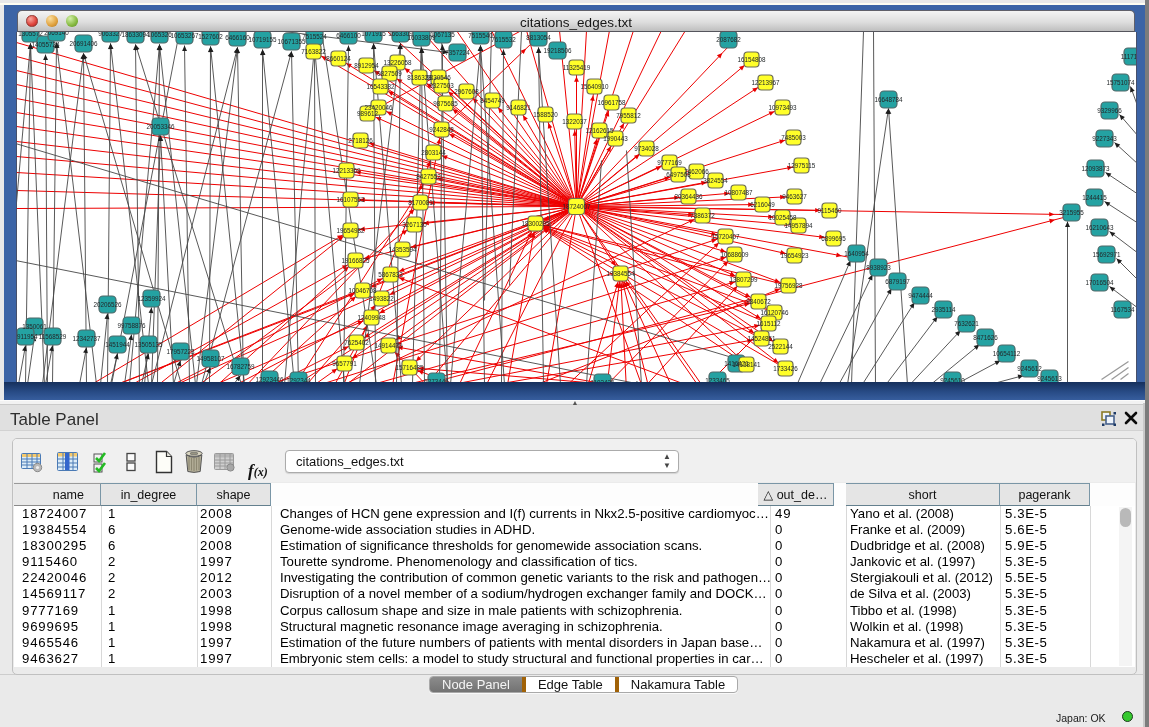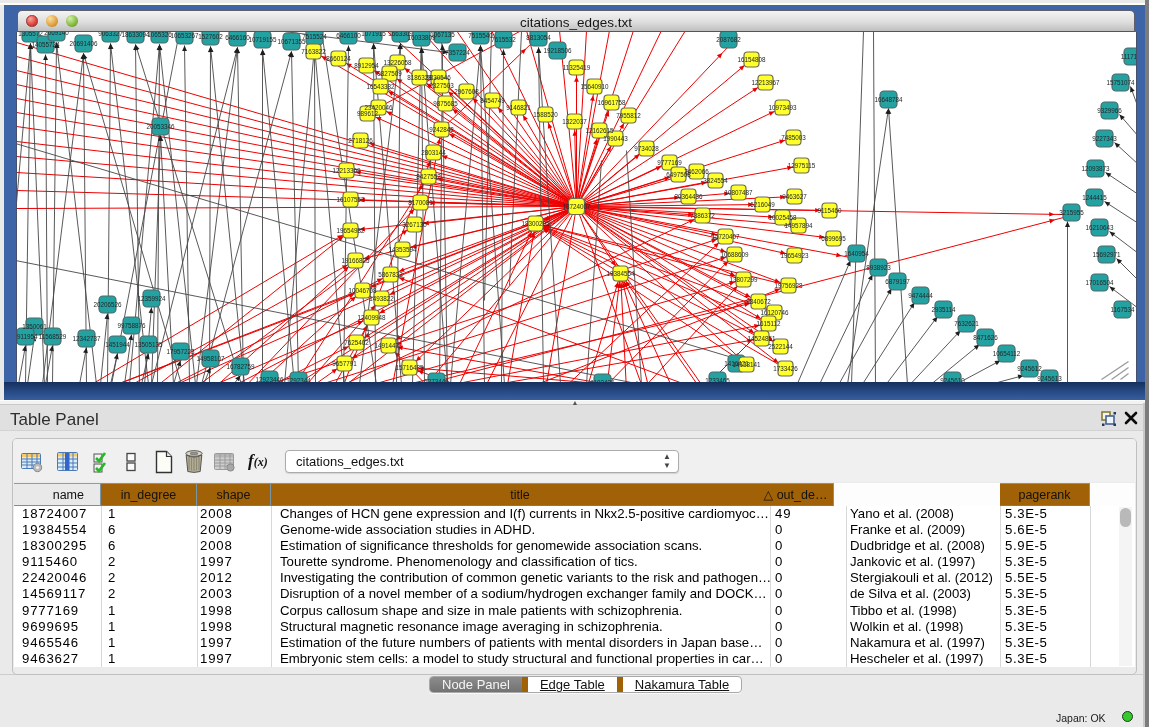--- a/index.html
+++ b/index.html
@@ -34,21 +34,21 @@
   border-radius:4px 4px 0 0; }
 .ticon { top:450px; }
 #combo { left:285px; top:450px; width:394px; height:23px; background:#ffffff;
   border:1px solid #ababab; border-radius:4px; font-size:13px; color:#111;
   line-height:21px; padding-left:10px; box-shadow:0 1px 1px rgba(0,0,0,.12); }
 #comboarr { left:660px; top:452px; width:14px; height:19px; font-size:8px;
   color:#444; text-align:center; line-height:9px; }
 
 #thead { left:14px; top:483px; width:1121px; height:30px; background:#fdfdfd;
   font-size:12.5px; color:#111; }
-.hc { position:absolute; top:0; height:23px; background:#a16207;
+.hc { position:absolute; top:0; height:23px; background:#e5e5e5;
   border-right:1px solid #7a96a6; border-top:1px solid #7a96a6;
   border-bottom:1px solid #64808e; text-align:center; line-height:23px;
   white-space:nowrap; overflow:hidden; }
 
 #tbody { left:14px; top:506px; width:1121px; height:161px; background:#ffffff;
   font-size:13.2px; color:#000; }
 .row { position:relative; height:16.1px; white-space:nowrap; }
 .row > div { position:absolute; top:0; height:16px; line-height:15.5px; overflow:hidden; }
 .c0 { left:8px;  width:84px; letter-spacing:.8px; }
 .c1 { left:94px; width:95px; letter-spacing:.8px; }
@@ -68,21 +68,21 @@
    linear-gradient(#d8d8d8,#d8d8d8) 1076px 0/1px 100% no-repeat; }
 #vscroll { left:1119px; top:507px; width:13px; height:159px; background:#f4f4f4; }
 #vthumb { left:1120px; top:508px; width:11px; height:19px; background:#b9b9b9;
   border-radius:6px; }
 
 #tabs { left:429px; top:676px; height:17px; border:1px solid #a9a9a9;
   border-radius:4px; overflow:hidden; font-size:13px;
   background:#ffffff; box-shadow:0 1px 0 rgba(255,255,255,.7); }
 .seg { float:left; height:17px; padding:0 12px; color:#111; line-height:16px; }
 .seg.sel { background:linear-gradient(#8c8c8c,#6f6f6f); color:#f5f5f5; }
-.seg + .seg { border-left:6px solid #a16207;text-decoration:underline; }
+.seg + .seg { border-left:4px solid #a16207; }
 #memory { left:1056px; top:711.5px; font-size:10.5px; color:#1a1a1a; }
 #memdot { left:1122px; top:710.5px; width:11px; height:11px; border-radius:50%;
   background:#35c92e; border:1.4px solid #1c3c1c; }
 
 #rstrip1 { left:1143px; top:403px; width:2px; height:324px; background:#c9c9c9; }
 #rstrip2 { left:1145px; top:0; width:4px; height:727px; background:#7c7c7c; }
 
 #floatico { left:1101px; top:411px; }
 #closeico { left:1124px; top:411px; }
 </style></head><body>
@@ -907,29 +907,29 @@
       <ellipse cx="12" cy="5.5" rx="4" ry="1.2" fill="#999682" stroke="#666" stroke-width=".6"></ellipse>
       <path d="M4.2 7l1.6 16.5a22 22 0 0 0 12.4 0L19.8 7a16 16 0 0 1-15.6 0z" fill="#b5b09a" stroke="#555"></path>
       <path d="M7 9v13M9.5 9.5v13M12 10v13M14.5 9.5v13M17 9v13" stroke="#8d8872" stroke-width="1.2"></path>
     </svg></div>
 <div class="abs ticon" style="left:213px"><svg width="24" height="24" viewBox="0 0 24 24">
       <rect x="1.5" y="3.5" width="19" height="16" rx="1" fill="#cfcfcf" stroke="#9a9a9a"></rect>
       <rect x="2" y="4" width="18" height="3.5" fill="#b5b5b5"></rect>
       <path d="M2 10h19M2 13h19M2 16h19M7 4v15M12 4v15M17 4v15" stroke="#9a9a9a" stroke-width="1" fill="none"></path>
       <circle cx="17.5" cy="17.5" r="3.6" fill="#a8a8a8" stroke="#8a8a8a"></circle>
     </svg></div>
-<div class="abs" style="left:248px;top:451px"><span style="font-family:'Liberation Serif',serif;font-style:italic;font-weight:bold;font-size:17px;color:#111">f<span style="font-size:12px">(x)</span></span></div>
+<div class="abs" style="left:248px;top:461px"><span style="font-family:'Liberation Serif',serif;font-style:italic;font-weight:bold;font-size:17px;color:#111">f<span style="font-size:12px">(x)</span></span></div>
 <div class="abs" id="combo">citations_edges.txt</div>
 <div class="abs" id="comboarr">▲<br>▼</div>
 <div class="abs" id="thead">
   <div class="hc" style="left:0;width:87px;background:#e9e9e9;border-top:1px solid #9a9a9a;border-bottom:1px solid #8a8a8a;text-align:right;padding-right:16px">name</div>
   <div class="hc" style="left:87px;width:96px">in_degree</div>
   <div class="hc" style="left:183px;width:74px">shape</div>
-  <div class="hc" style="left:257px;width:499px">title</div>
   <div class="hc" style="left:744px;width:76px">△ out_de…</div>
+  <div class="hc" style="left:832px;width:154px">short</div>
   <div class="hc" style="left:986px;width:90px">pagerank</div>
 </div>
 <div class="abs" id="tbody">
     <div class="row">
       <div class="c0">18724007</div>
       <div class="c1">1</div>
       <div class="c2">2008</div>
       <div class="c3">Changes of HCN gene expression and I(f) currents in Nkx2.5-positive cardiomyoc…</div>
       <div class="c4">49</div>
       <div class="c5">Yano et al. (2008)</div>

